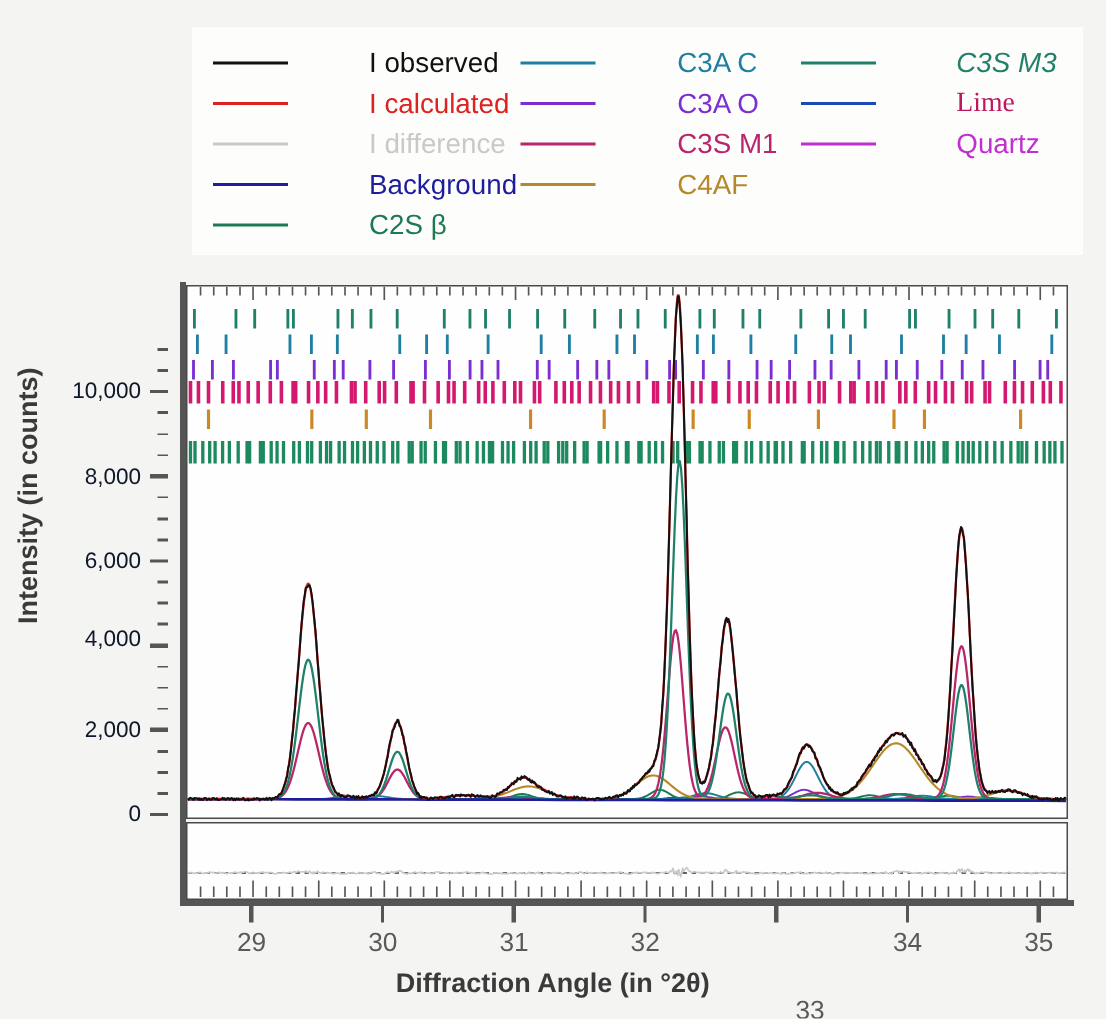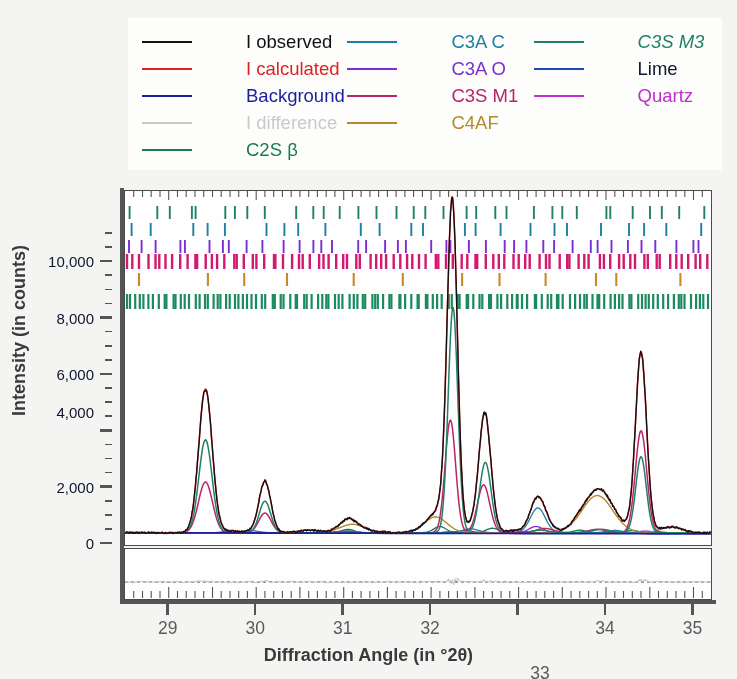--- a/index.html
+++ b/index.html
@@ -125,28 +125,28 @@
     <div class="legend-col c0">
         <div class="legend-item">
           <span class="legend-swatch" style="border-top-color: rgb(17, 17, 17);"></span>
           <span class="legend-label" style="color: rgb(17, 17, 17);">I observed</span>
         </div>
         <div class="legend-item">
           <span class="legend-swatch" style="border-top-color: rgb(221, 34, 34);"></span>
           <span class="legend-label" style="color: rgb(221, 34, 34);">I calculated</span>
         </div>
         <div class="legend-item">
+          <span class="legend-swatch" style="border-top-color: rgb(201, 201, 201);"></span>
+          <span class="legend-label" style="color: rgb(201, 201, 201);">I difference</span>
+        </div>
+        <div class="legend-item">
           <span class="legend-swatch" style="border-top-color: rgb(29, 29, 158);"></span>
           <span class="legend-label" style="color: rgb(29, 29, 158);">Background</span>
         </div>
         <div class="legend-item">
-          <span class="legend-swatch" style="border-top-color: rgb(201, 201, 201);"></span>
-          <span class="legend-label" style="color: rgb(201, 201, 201);">I difference</span>
-        </div>
-        <div class="legend-item">
           <span class="legend-swatch" style="border-top-color: rgb(28, 122, 82);"></span>
           <span class="legend-label" style="color: rgb(28, 122, 82);">C2S β</span>
         </div>
       </div>
     <div class="legend-col c1">
         <div class="legend-item">
           <span class="legend-swatch" style="border-top-color: rgb(31, 127, 160);"></span>
           <span class="legend-label" style="color: rgb(31, 127, 160);">C3A C</span>
         </div>
         <div class="legend-item">
@@ -162,21 +162,21 @@
           <span class="legend-label" style="color: rgb(181, 137, 42);">C4AF</span>
         </div>
       </div>
     <div class="legend-col c2">
         <div class="legend-item">
           <span class="legend-swatch" style="border-top-color: rgb(32, 128, 106);"></span>
           <span class="legend-label" style="color: rgb(32, 128, 106); font-style: italic;">C3S M3</span>
         </div>
         <div class="legend-item">
           <span class="legend-swatch" style="border-top-color: rgb(27, 73, 181);"></span>
-          <span class="legend-label" style="color: #0f172a;">Lime</span>
+          <span class="legend-label" style="color: #be185d; font-family: Liberation Serif, serif;">Lime</span>
         </div>
         <div class="legend-item">
           <span class="legend-swatch" style="border-top-color: rgb(192, 47, 208);"></span>
           <span class="legend-label" style="color: rgb(192, 47, 208);">Quartz</span>
         </div>
       </div>
   </div>
 
   <div class="plot-wrap">
 
@@ -704,21 +704,21 @@
       <div class="ytickmark" style="top: 330.836px; width: 7px; height: 1.6px;"></div>
       <div class="ytickmark" style="top: 302.655px; width: 7px; height: 1.6px;"></div>
       <div class="ytickmark" style="top: 288.564px; width: 7px; height: 1.6px;"></div>
       <div class="ytickmark" style="top: 274.473px; width: 7px; height: 1.6px;"></div>
       <div class="ytickmark" style="top: 246.291px; width: 7px; height: 1.6px;"></div>
       <div class="ytickmark" style="top: 232.2px; width: 7px; height: 1.6px;"></div>
     </div>
   <div class="ylabels" id="ylabels">
       <div class="ylabel" style="top: 543px;">0</div>
       <div class="ylabel" style="top: 486.636px;">2,000</div>
-      <div class="ylabel" style="top: 412px;">4,000</div>
+      <div class="ylabel" style="top: 426px;">4,000</div>
       <div class="ylabel" style="top: 373.909px;">6,000</div>
       <div class="ylabel" style="top: 317.545px;">8,000</div>
       <div class="ylabel" style="top: 261.182px;">10,000</div>
     </div>
   <div class="xtickbox" id="xtickbox">
       <div class="xtickmark" style="left: 166.431px;"></div>
       <div class="xtickmark" style="left: 253.894px;"></div>
       <div class="xtickmark" style="left: 341.357px;"></div>
       <div class="xtickmark" style="left: 428.819px;"></div>
       <div class="xtickmark" style="left: 516.282px;"></div>

